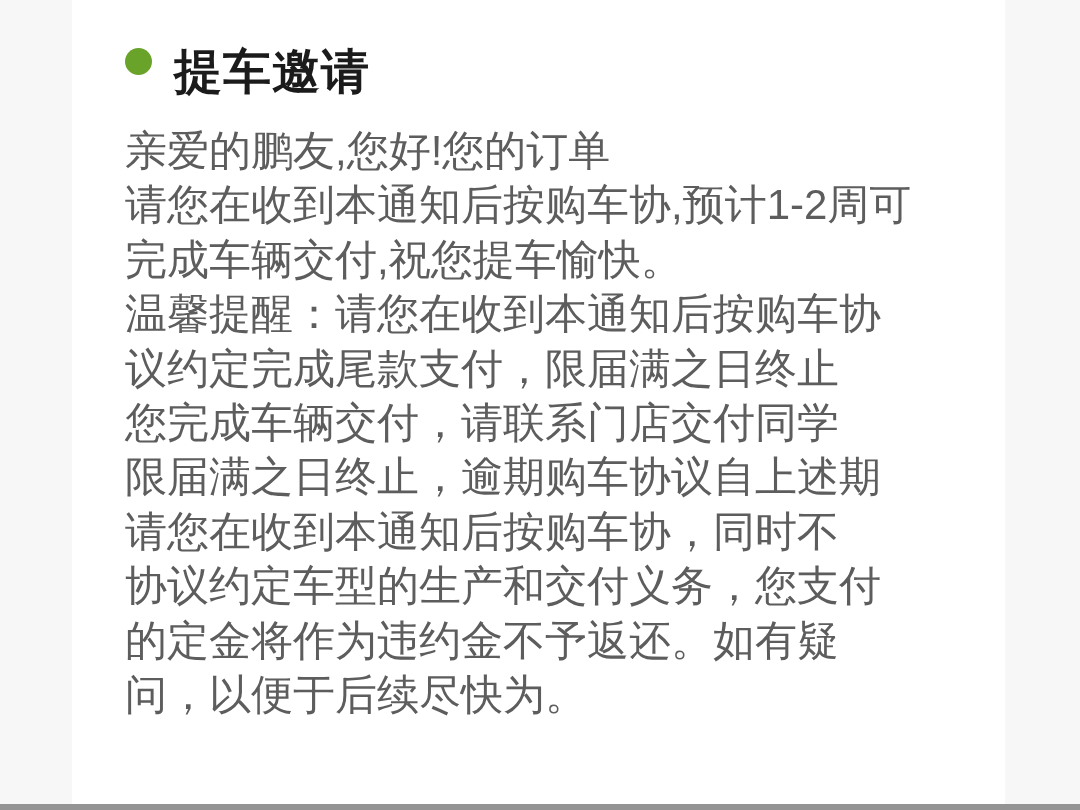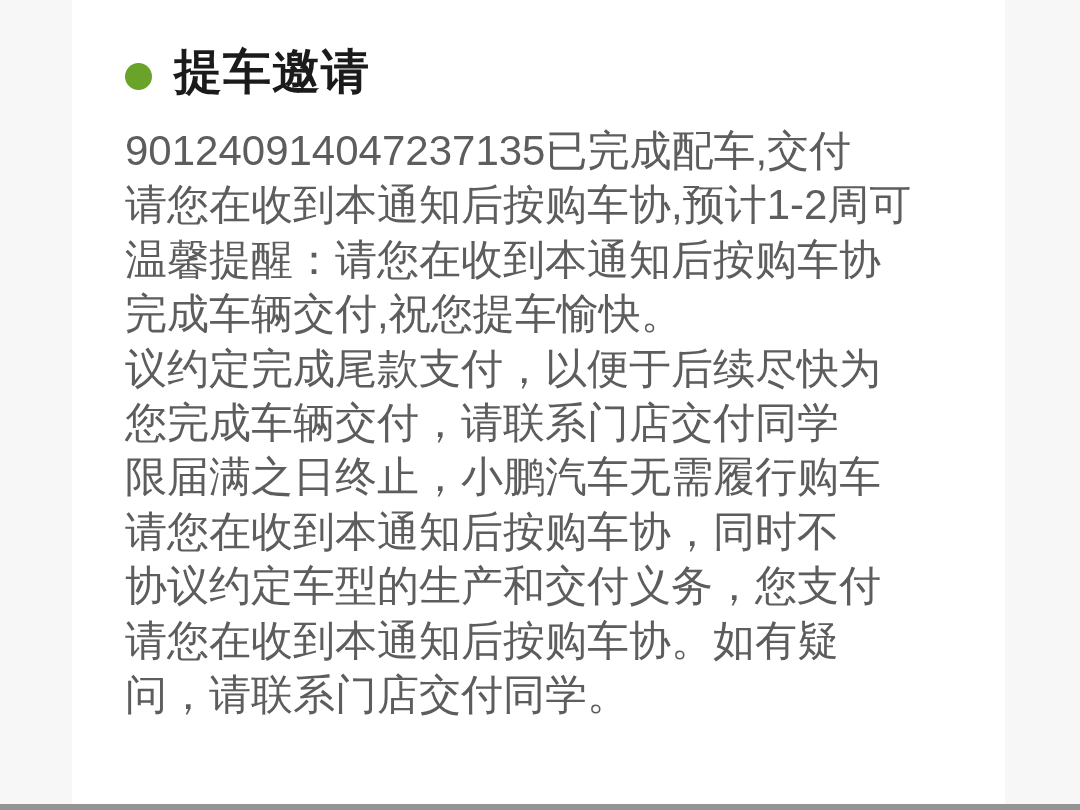--- a/index.html
+++ b/index.html
@@ -25,21 +25,20 @@
     top: 0;
     width: 933px;
     height: 804px;
     background: #ffffff;
     box-sizing: border-box;
     padding: 40px 50px 0 53px;
     overflow: hidden;
   }
   .title-row {
     display: flex;
-    align-items: center;
     height: 64px;
   }
   .bullet {
     width: 27px;
     height: 27px;
     border-radius: 50%;
     background: #69a32a;
     flex: 0 0 auto;
     margin-top: 8px;
   }
@@ -73,27 +72,27 @@
 </head>
 <body>
 
 <div class="page">
   <div class="card">
     <div class="title-row">
       <span class="bullet"></span>
       <span class="title">提车邀请</span>
     </div>
     <div class="body">
-      <div class="line">901240914047237135已完成配车,交付</div>
+      <div class="line">亲爱的鹏友,您好!您的订单</div>
       <div class="line">请您在收到本通知后按购车协,预计1-2周可</div>
+      <div class="line">完成车辆交付,祝您提车愉快。</div>
       <div class="line">温馨提醒：请您在收到本通知后按购车协</div>
-      <div class="line">完成车辆交付,祝您提车愉快。</div>
-      <div class="line">议约定完成尾款支付，以便于后续尽快为</div>
+      <div class="line">议约定完成尾款支付，限届满之日终止</div>
       <div class="line">您完成车辆交付，请联系门店交付同学</div>
-      <div class="line">限届满之日终止，小鹏汽车无需履行购车</div>
+      <div class="line">限届满之日终止，逾期购车协议自上述期</div>
       <div class="line">请您在收到本通知后按购车协，同时不</div>
       <div class="line">协议约定车型的生产和交付义务，您支付</div>
-      <div class="line">请您在收到本通知后按购车协。如有疑</div>
-      <div class="line">问，请联系门店交付同学。</div>
+      <div class="line">的定金将作为违约金不予返还。如有疑</div>
+      <div class="line">问，以便于后续尽快为。</div>
     </div>
   </div>
   <div class="bottom-bar"></div>
 </div>
 
 </body></html>

